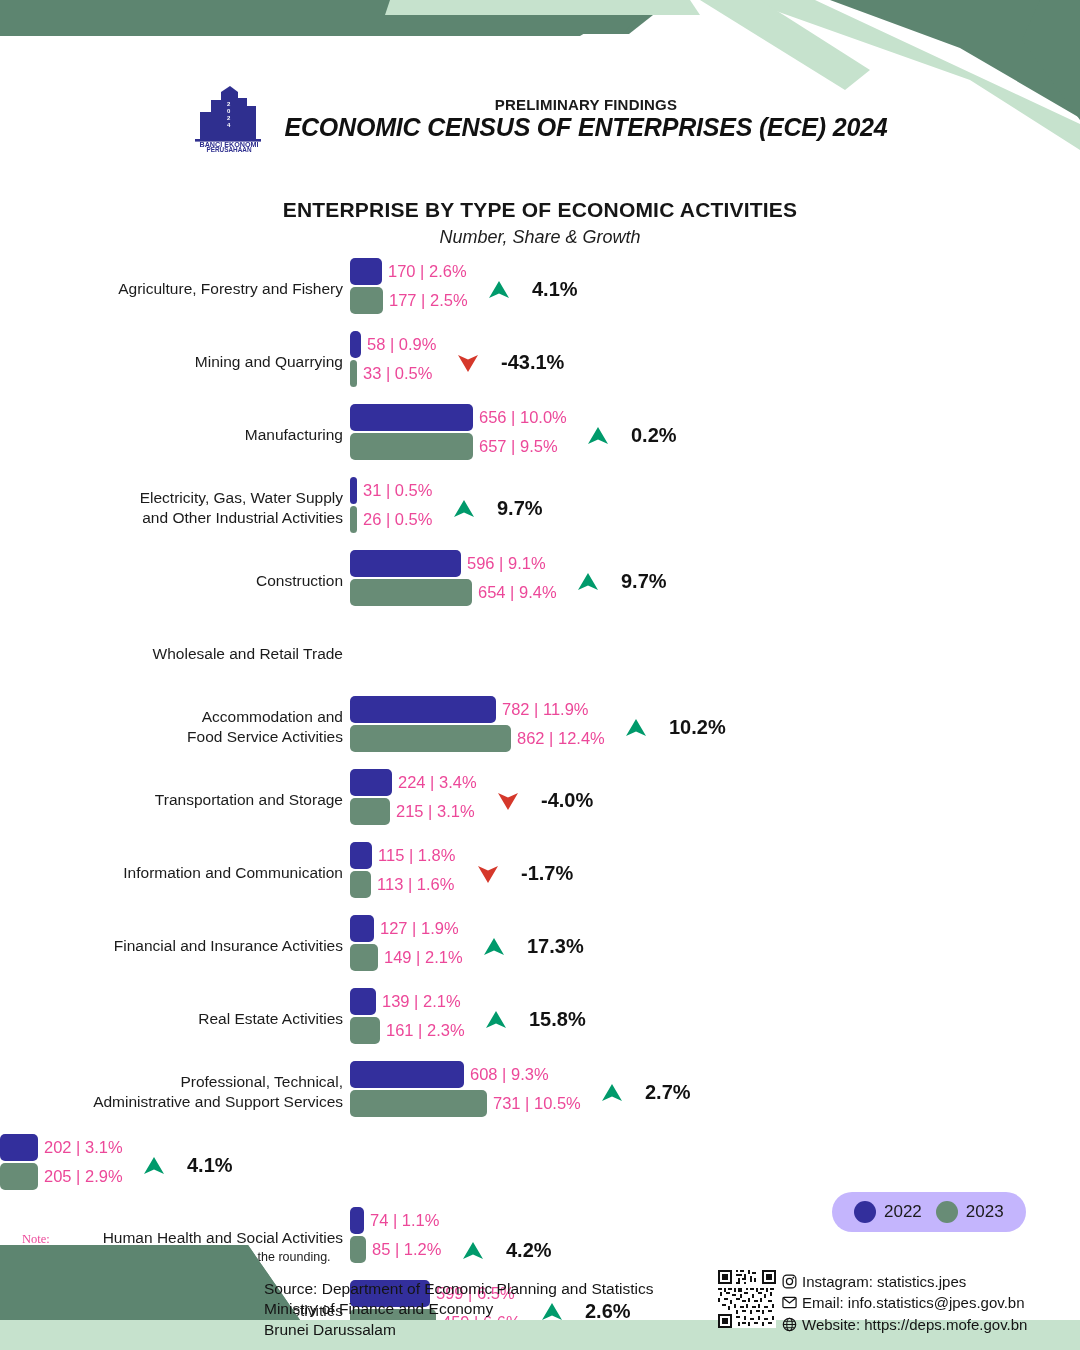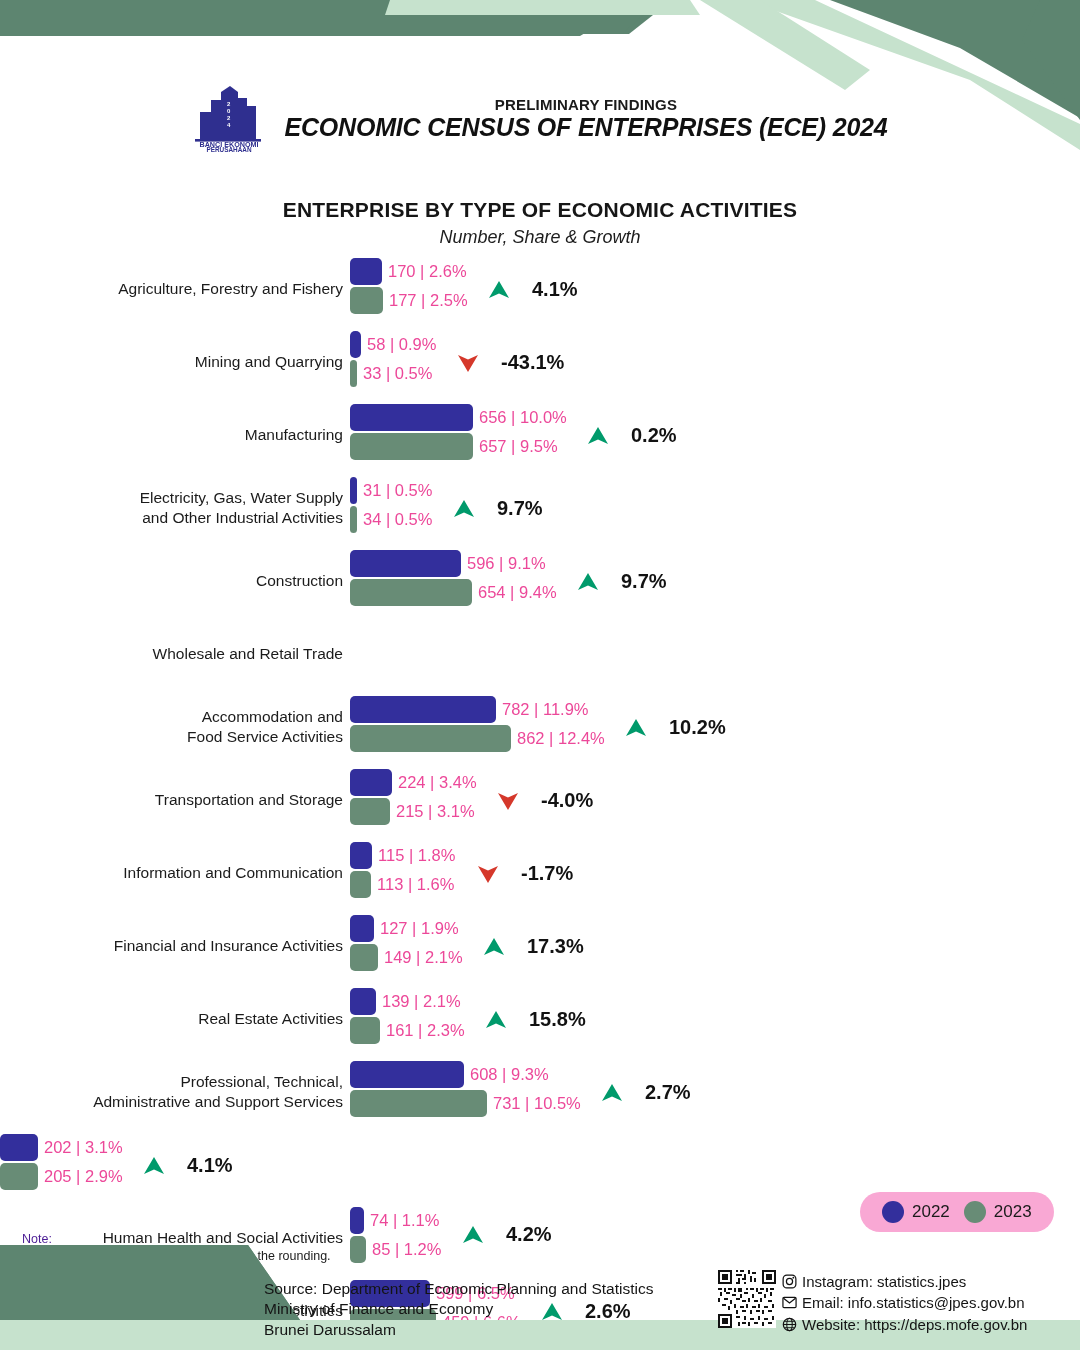--- a/index.html
+++ b/index.html
@@ -59,33 +59,33 @@
   }
   .growth {
     position: absolute; display: flex; align-items: center; gap: 22px;
     white-space: nowrap;
   }
   .growth-val { font-size: 20px; font-weight: bold; color: #121212; }
   .arrow { width: 22px; height: 20px; flex: none; display: block; }
 
   
   #legend {
-    position: absolute; top: 1192px; left: 860px;
+    position: absolute; top: 1192px; left: 832px;
     display: flex; align-items: center; gap: 14px;
-    background: #f9a8d4; border-radius: 22px; padding: 9px 22px;
+    background: #c4b5fd; border-radius: 22px; padding: 9px 22px;
   }
   .legend-item { display: flex; align-items: center; gap: 8px; }
   .legend-dot { width: 22px; height: 22px; border-radius: 50%; }
   .legend-dot.y2022 { background: #332f9c; }
   .legend-dot.y2023 { background: #688c76; }
   .legend-text { font-size: 17px; color: #1b1b1b; }
 
   
   #note { position: absolute; top: 1232px; left: 22px; }
-  #note-title { font-size: 12.5px; color: #4c1d95; }
+  #note-title { font-size: 12.5px; color: #ec4899; font-family: Liberation Serif, serif; }
   #note-bullet { font-size: 12.5px; color: #1b1b1b; margin-top: 3px; padding-left: 16px; position: relative; }
   #note-bullet::before { content: "\2022"; position: absolute; left: 3px; }
 
   
   #footer-source {
     position: absolute; left: 264px; top: 1279px;
     font-size: 15.5px; color: #141414; line-height: 1.32; white-space: pre-line;
   }
   #footer-contact {
     position: absolute; left: 782px; top: 1271px;
@@ -214,21 +214,21 @@
       <div class="row">
         <div class="cat-label">Electricity, Gas, Water Supply
 and Other Industrial Activities</div>
         <div class="bars">
           <div class="barline top">
             <div class="bar y2022" style="width: 7px;"></div>
             <span class="bar-val">31 | 0.5%</span>
           </div>
           <div class="barline">
             <div class="bar y2023" style="width: 7px;"></div>
-            <span class="bar-val">34 | 0.5%</span>
+            <span class="bar-val">26 | 0.5%</span>
           </div>
           <div class="growth" style="left: 103px; top: 20px;">
             <svg class="arrow" viewBox="0 0 22 20">
               <path d="M11 1 L21 18 L11 13.5 L1 18 Z" fill="#009a6b"></path>
             </svg>
             <span class="growth-val">9.7%</span>
           </div>
         </div>
       </div>
       <div class="row">
@@ -391,21 +391,21 @@
         <div class="cat-label">Human Health and Social Activities</div>
         <div class="bars">
           <div class="barline top">
             <div class="bar y2022" style="width: 14px;"></div>
             <span class="bar-val">74 | 1.1%</span>
           </div>
           <div class="barline">
             <div class="bar y2023" style="width: 16px;"></div>
             <span class="bar-val">85 | 1.2%</span>
           </div>
-          <div class="growth" style="left: 112px; top: 16px;">
+          <div class="growth" style="left: 112px; top: 32px;">
             <svg class="arrow" viewBox="0 0 22 20">
               <path d="M11 1 L21 18 L11 13.5 L1 18 Z" fill="#009a6b"></path>
             </svg>
             <span class="growth-val">4.2%</span>
           </div>
         </div>
       </div>
       <div class="row">
         <div class="cat-label">Other Service Activities</div>
         <div class="bars">

